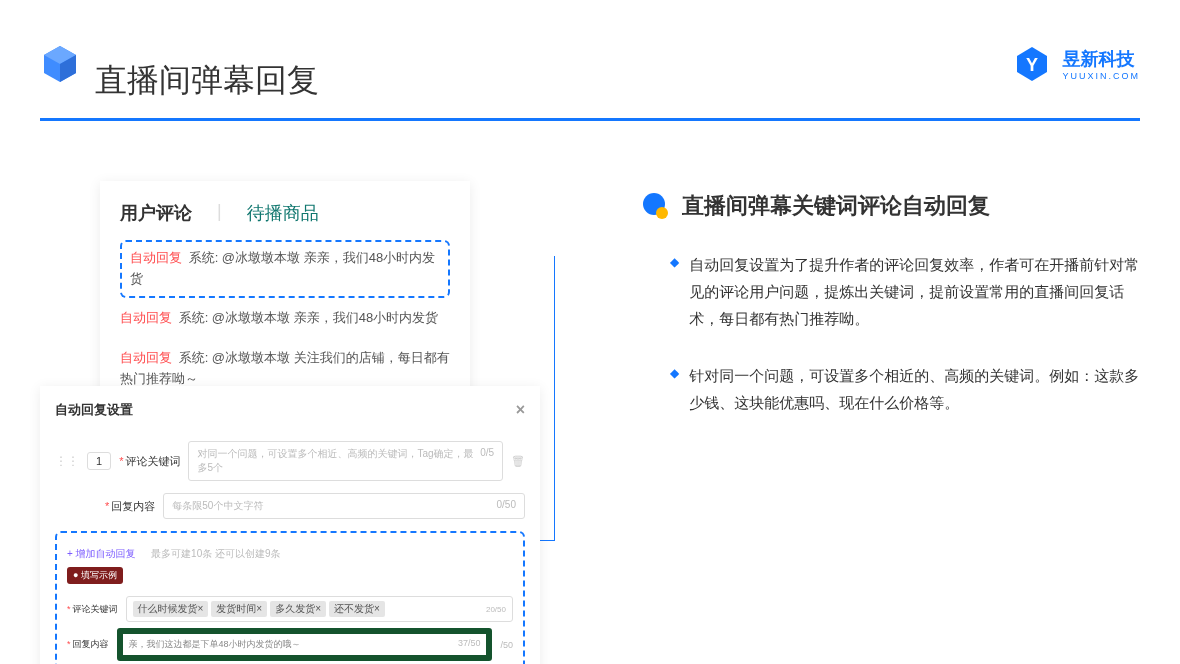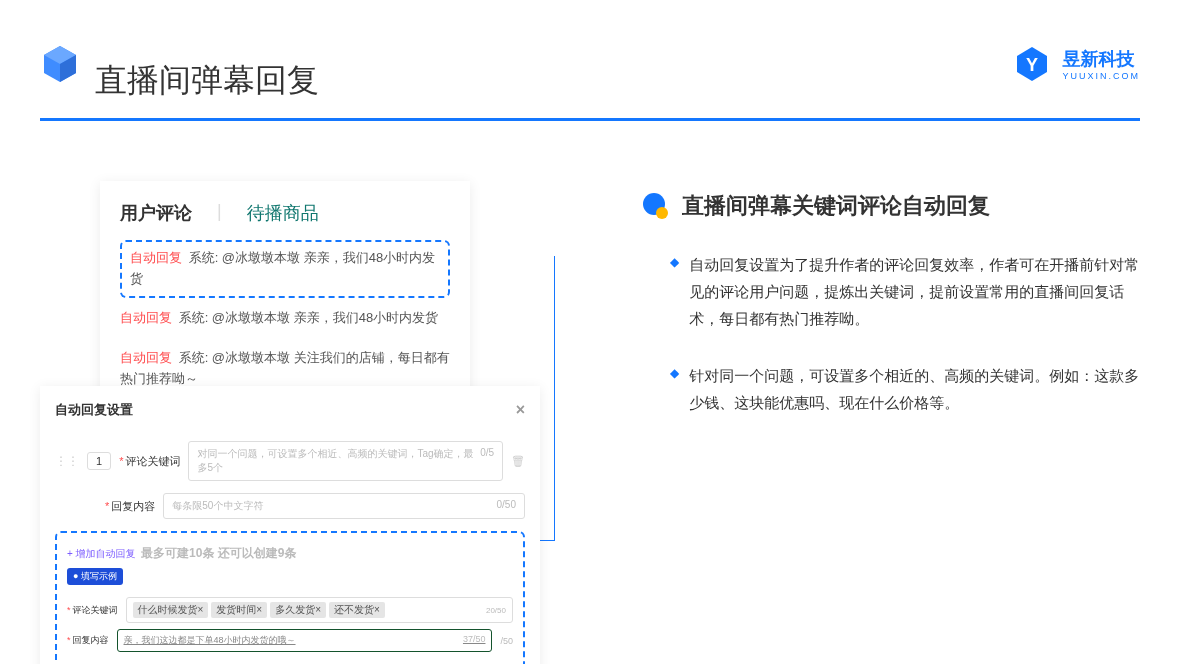--- a/index.html
+++ b/index.html
@@ -181,26 +181,25 @@
       border-radius: 6px;
       padding: 10px;
       margin-top: 10px;
     }
     .add-link {
       color: #7c5cff;
       font-size: 10px;
     }
     .add-hint {
       color: #bbb;
-      font-size: 12px;
-      margin-left: 1px;
-      font-weight: bold;
+      font-size: 10px;
+      margin-left: 11px;
     }
     .example-badge {
-      background: #1d4ed8;
+      background: #7f1d1d;
       color: #fff;
       font-size: 9px;
       padding: 2px 6px;
       border-radius: 3px;
       display: inline-block;
       margin: 6px 0;
     }
     .inner-row {
       display: flex;
       align-items: center;
@@ -227,29 +226,28 @@
       border-radius: 2px;
       font-size: 10px;
       color: #555;
     }
     .tag-counter {
       margin-left: auto;
       color: #bbb;
       font-size: 8px;
     }
     .text-input {
-      border: 1px solid #14532d;
+      border: 6px solid #14532d;
       border-radius: 3px;
       padding: 4px 6px;
       flex: 1;
       color: #888;
       font-size: 9px;
       display: flex;
       justify-content: space-between;
-      text-decoration: underline;
     }
     .delete-icon {
       color: #ccc;
       font-size: 11px;
     }
     .right-panel {
       flex: 1;
       padding-left: 80px;
       padding-top: 10px;
     }

